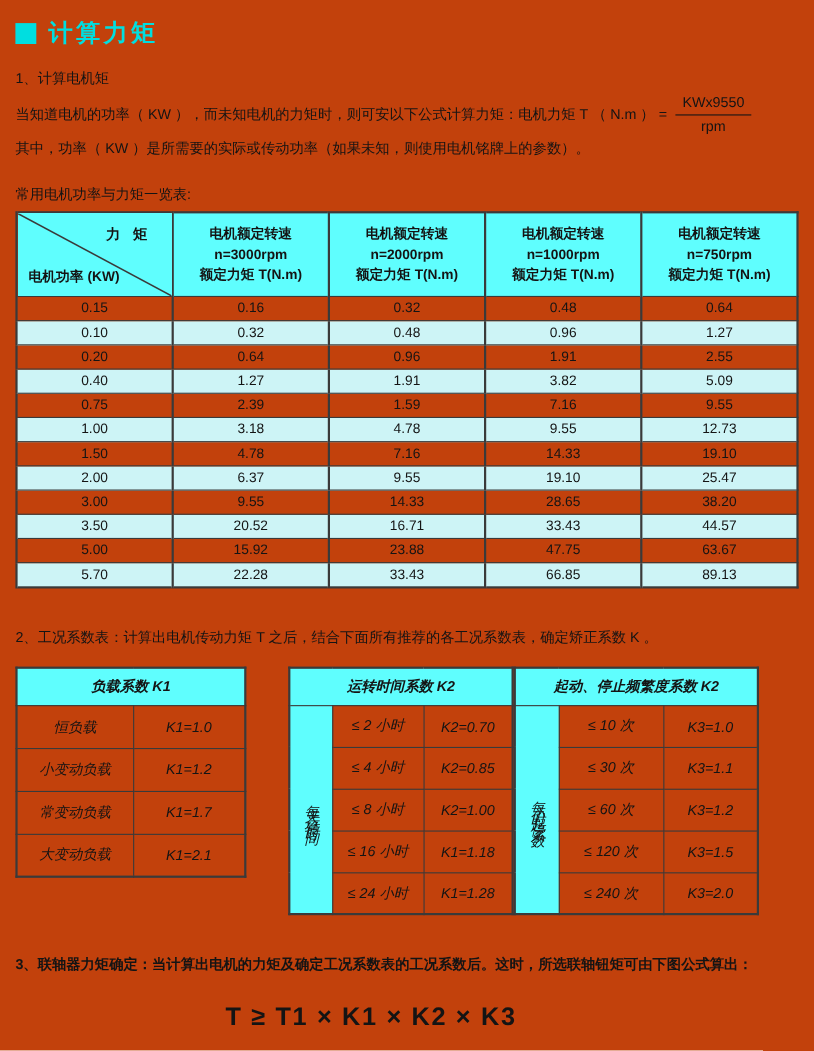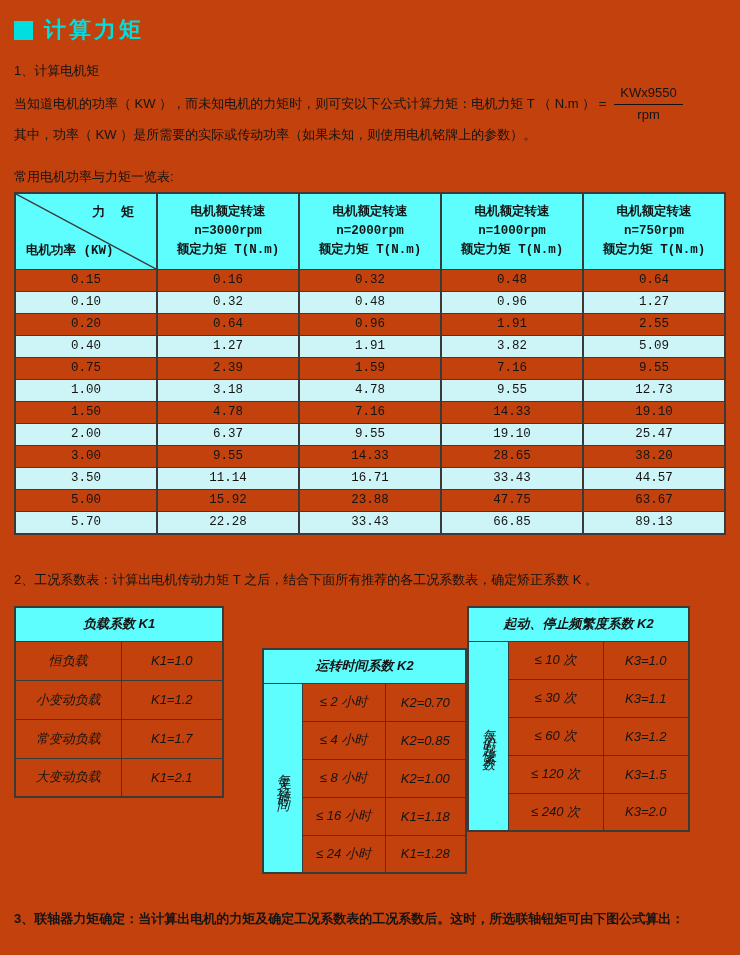--- a/index.html
+++ b/index.html
@@ -24,21 +24,21 @@
   
   .s1-heading{margin:17px 14px 0;}
   .formula-line{margin:2px 14px 0;display:flex;align-items:center;white-space:nowrap;height:44px;}
   .fraction{display:inline-flex;flex-direction:column;align-items:center;margin-left:8px;line-height:1.25;}
   .frac-num{padding:0 6px 2px;border-bottom:1.5px solid var(--text_color);}
   .frac-den{padding-top:2px;}
   .note-line{margin:0 14px 0;}
   .caption{margin:24px 14px 0;}
   
   table{border-collapse:collapse;table-layout:fixed;}
-  .motor-table{width:712px;margin:6px 12px 0 14px;border:2px solid var(--border_color);font-size:12.5px;font-family:Liberation Mono, monospace;}
+  .motor-table{width:712px;margin:6px 12px 0 14px;border:2px solid var(--border_color);font-size:12.5px;}
   .motor-table th,.motor-table td{
     border-left:2px solid var(--border_color);
     border-top:1px solid var(--border_color);
     text-align:center;padding:0;
   }
   .motor-table th{background:var(--table_header_bg);height:66px;font-weight:bold;white-space:pre-line;line-height:1.5;}
   .motor-table td{height:21px;line-height:21px;}
   .motor-table tr.band td{background:var(--band_row_bg);}
   .corner{position:relative;}
   .corner .diag{position:absolute;left:0;top:0;width:100%;height:100%;}
@@ -47,21 +47,21 @@
   .corner-bottom{position:absolute;bottom:8px;left:10px;font-weight:bold;font-size:12.5px;}
   
   .s2-text{margin:36px 14px 0;}
   
   .ktables{display:flex;margin:17px 0 0 14px;align-items:flex-start;font-style:italic;}
   .ktable{border:2px solid var(--border_color);font-size:13px;}
   .ktable th{background:var(--table_header_bg);height:34px;font-weight:bold;text-align:center;border:1px solid var(--border_color);}
   .ktable td{border:1px solid var(--border_color);text-align:center;}
   .k1{width:208px;}
   .k1 td{height:39px;}
-  .k2{width:203px;margin-left:38px;margin-top:42px;}
+  .k2{width:203px;margin-left:38px;}
   .k3{width:221px;}
   .k2 td,.k3 td{height:38px;}
   .k1 .col-label{width:106px;}
   .k1 .col-value{width:102px;}
   .k2 .col-side{width:39px;}
   .k2 .col-label{width:83px;}
   .k2 .col-value{width:81px;}
   .k3 .col-side{width:40px;}
   .k3 .col-label{width:95px;}
   .k3 .col-value{width:86px;}
@@ -177,21 +177,21 @@
         </tr>
     <tr>
           <td>3.00</td>
           <td>9.55</td>
           <td>14.33</td>
           <td>28.65</td>
           <td>38.20</td>
         </tr>
     <tr class="band">
           <td>3.50</td>
-          <td>11.14</td>
+          <td>20.52</td>
           <td>16.71</td>
           <td>33.43</td>
           <td>44.57</td>
         </tr>
     <tr>
           <td>5.00</td>
           <td>15.92</td>
           <td>23.88</td>
           <td>47.75</td>
           <td>63.67</td>

